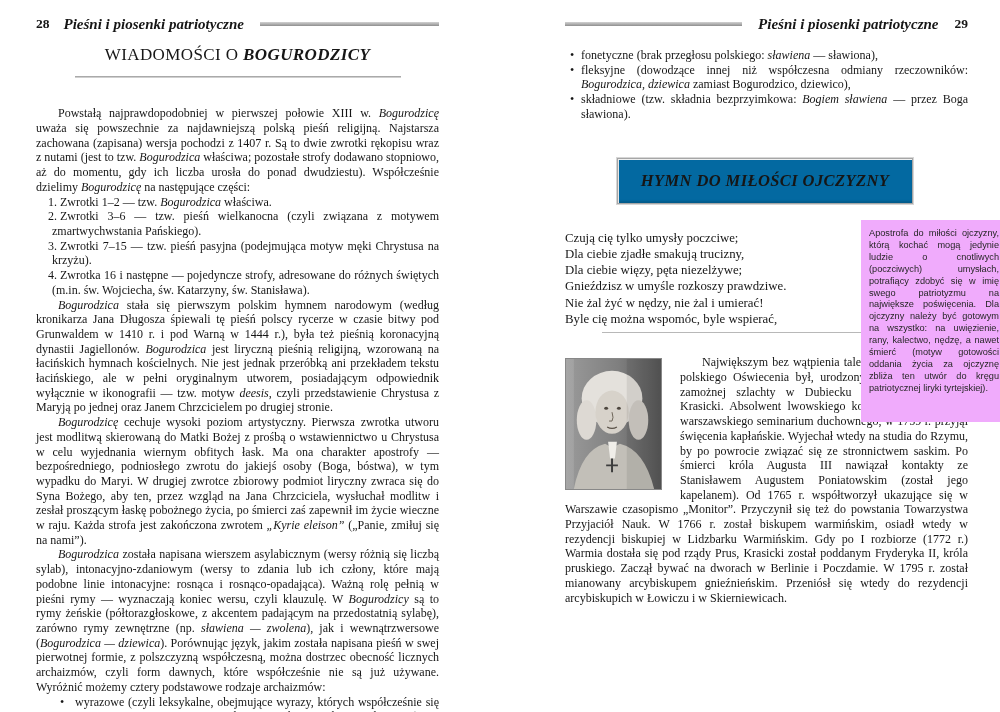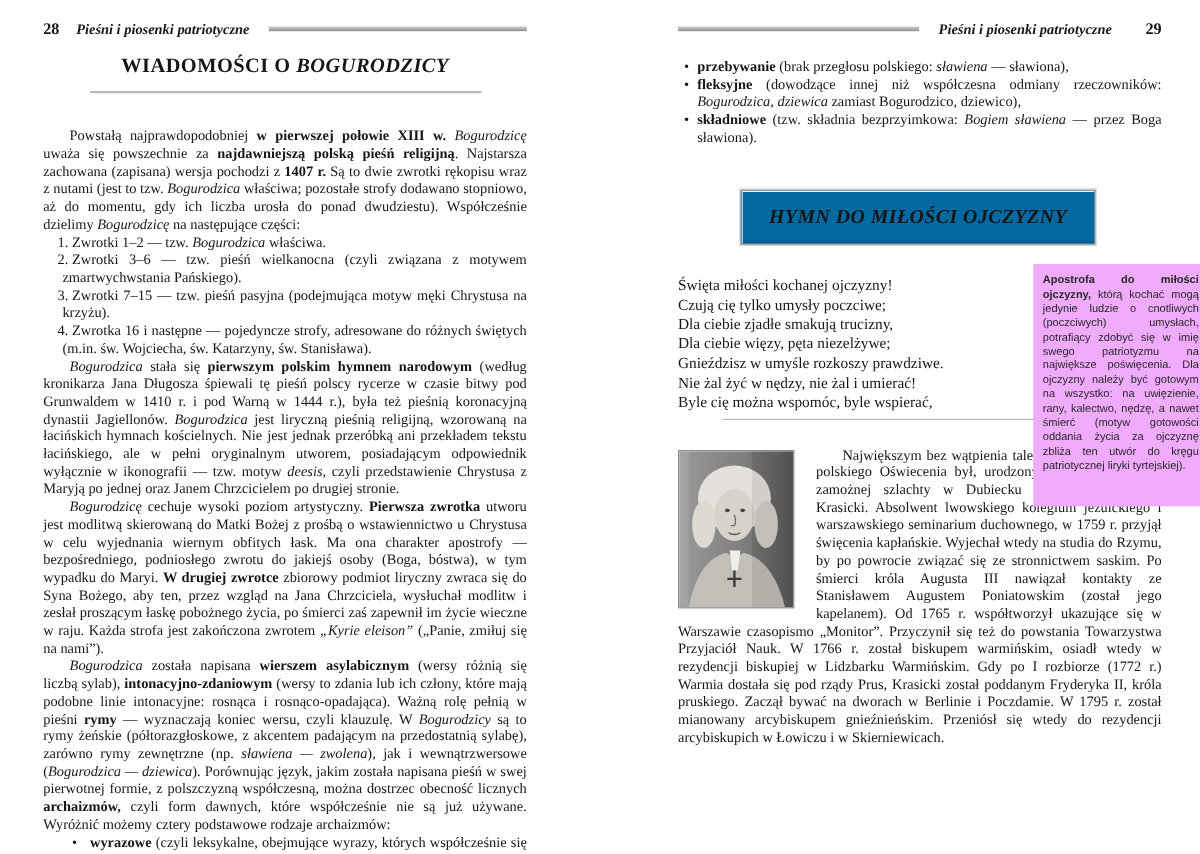--- a/index.html
+++ b/index.html
@@ -7,46 +7,46 @@
     width:1000px;height:712px;position:relative;background:#ffffff;
     font-family:"Liberation Serif",serif;color:#161616;
   }
   .page{position:absolute;top:16px;}
   #page-left{left:36px;width:403px;}
   #page-right{left:565px;width:403px;}
 
   
   .runhead{display:flex;align-items:center;height:16px;}
   .runhead .pn{font-weight:bold;font-size:13.5px;line-height:16px;}
-  .runhead .rh-label{font-style:italic;font-weight:bold;font-size:12px;white-space:nowrap;}
+  .runhead .rh-label{font-style:italic;font-weight:bold;font-size:15px;white-space:nowrap;}
   .runhead .bar{flex:1;height:4px;background:linear-gradient(to bottom,#d2d2d2 0%,#aaaaaa 60%,#8f8f8f 100%);}
   #page-left .rh-label{margin-left:14px;}
   #page-left .bar{margin-left:16px;}
   #page-right .bar{margin-right:16px;}
-  #page-right .pn{margin-left:28px;}
+  #page-right .pn{margin-left:16px;}
 
   
   .main-title{margin-top:13px;text-align:center;font-size:17px;font-weight:bold;letter-spacing:.4px;white-space:nowrap;}
   .title-rule{height:2px;width:326px;margin:5px auto 0;background:linear-gradient(to bottom,#979797,#e2e2e2);}
   .section-title{margin-top:36px;text-align:center;font-size:14.5px;font-weight:bold;letter-spacing:.3px;white-space:nowrap;}
   .section-rule{height:1px;width:330px;margin:5px auto 0;background:#b8b8b8;}
 
   
   .body-txt{font-size:12px;line-height:14.7px;text-align:justify;}
   #left-blocks{margin-top:28px;}
   .para{margin:0;text-indent:22px;}
   .numitem{padding-left:16px;}
   .num{display:inline-block;width:12px;margin-left:-4px;}
   .bulitem{position:relative;}
   .bullets-left .bulitem{padding-left:39px;}
   .bullets-left .bullet{position:absolute;left:24px;}
   .bullets-right{margin-top:16px;}
   .bullets-right .bulitem{padding-left:16px;}
   .bullets-right .bullet{position:absolute;left:5px;}
-  .rb{font-weight:bold;}
+  .rb{font-weight:normal;}
   .ri{font-style:italic;}
   .rbi{font-weight:bold;font-style:italic;}
 
   
   .hymn-box{
     margin:36px 0 0 52px;width:294px;height:44px;background:#0369a1;
     border:1px solid #a6a6a6;outline:1px solid #d6d6d6;
     box-shadow:inset 0 1px 0 #f0f0f0,inset 1px 0 0 #e6e6e6,inset 0 -2px 2px rgba(0,0,0,.14);
     display:flex;align-items:center;justify-content:center;
   }
@@ -99,31 +99,30 @@
 </section>
 
 <section class="page" id="page-right">
   <div class="runhead">
     <span class="bar"></span>
     <span class="rh-label">Pieśni i piosenki patriotyczne</span>
     <span class="pn">29</span>
   </div>
 
   <div class="body-txt bullets-right" id="right-bullets">
-      <div class="bulitem"><span class="bullet">•</span><span class="rb">przebywanie</span><span> (brak przegłosu polskiego: </span><span class="ri">sławiena</span><span> — sławiona),</span></div>
+      <div class="bulitem"><span class="bullet">•</span><span class="rb">fonetyczne</span><span> (brak przegłosu polskiego: </span><span class="ri">sławiena</span><span> — sławiona),</span></div>
       <div class="bulitem"><span class="bullet">•</span><span class="rb">fleksyjne</span><span> (dowodzące innej niż współczesna odmiany rzeczowników: </span><span class="ri">Bogurodzica, dziewica</span><span> zamiast Bogurodzico, dziewico),</span></div>
       <div class="bulitem"><span class="bullet">•</span><span class="rb">składniowe</span><span> (tzw. składnia bezprzyimkowa: </span><span class="ri">Bogiem sławiena</span><span> — przez Boga sławiona).</span></div>
     </div>
 
   <div class="hymn-box">
     <span>HYMN DO MIŁOŚCI OJCZYZNY</span>
   </div>
 
   <div class="poem" id="poem">
-      <div>Święta miłości kochanej ojczyzny!</div>
       <div>Czują cię tylko umysły poczciwe;</div>
       <div>Dla ciebie zjadłe smakują trucizny,</div>
       <div>Dla ciebie więzy, pęta niezelżywe;</div>
       <div>Gnieździsz w umyśle rozkoszy prawdziwe.</div>
       <div>Nie żal żyć w nędzy, nie żal i umierać!</div>
       <div>Byle cię można wspomóc, byle wspierać,</div>
     </div>
 
   <aside class="sidebar">
     <span id="sidebar-text"><span class="rb">Apostrofa do miłości ojczyzny,</span><span> którą kochać mogą jedynie ludzie o cnotliwych (poczciwych) umysłach, potrafiący zdobyć się w imię swego patriotyzmu na największe poświęcenia. Dla ojczyzny należy być gotowym na wszystko: na uwięzienie, rany, kalectwo, nędzę, a nawet śmierć (motyw gotowości oddania życia za ojczyznę zbliża ten utwór do kręgu patriotycznej liryki tyrtejskiej).</span></span>

